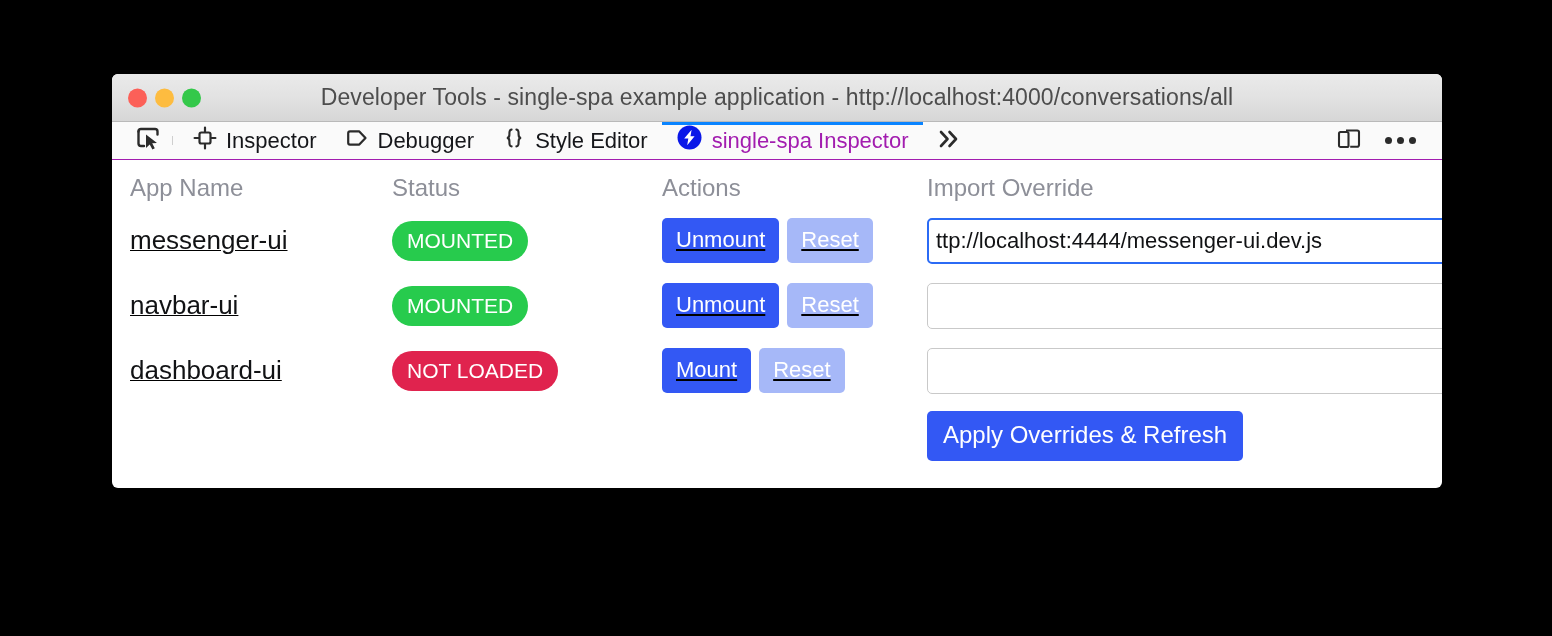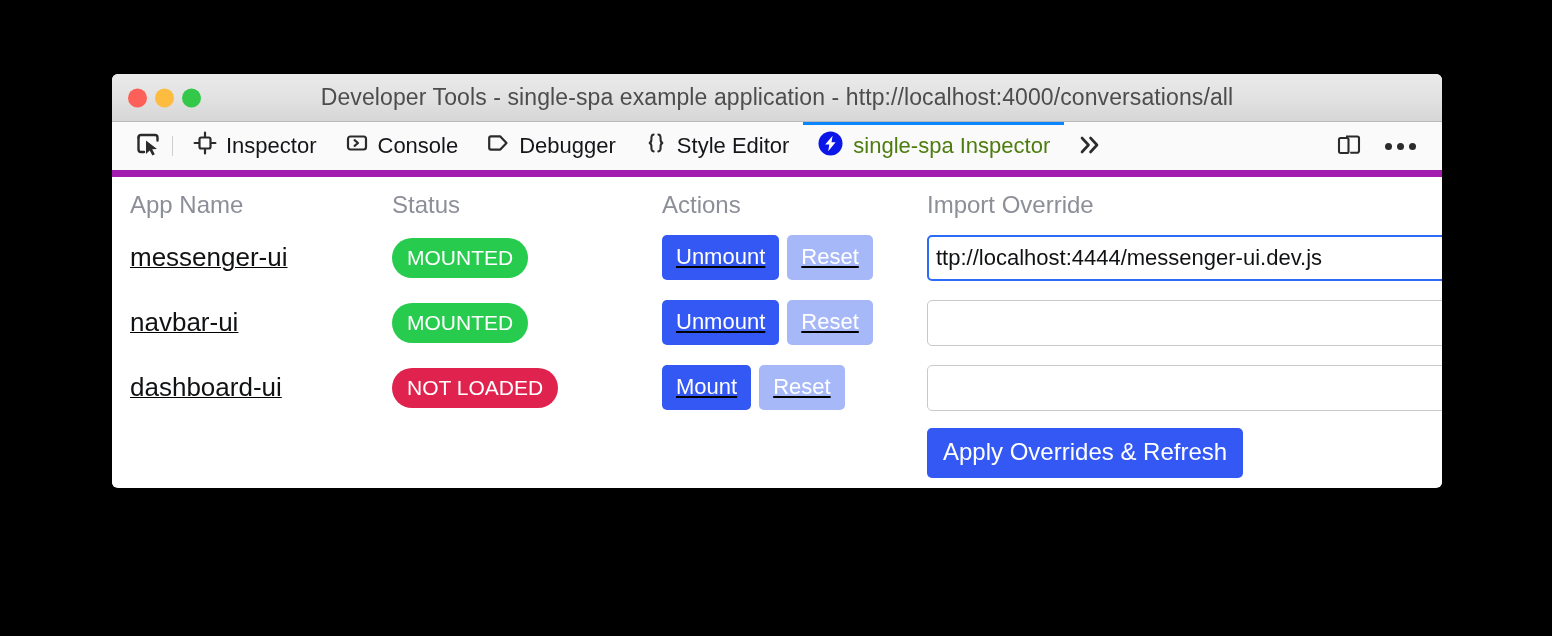--- a/index.html
+++ b/index.html
@@ -67,23 +67,23 @@
     color: #4d4d4d;
     letter-spacing: 0.1px;
     white-space: nowrap;
     padding: 0 120px;
     font-family: "Liberation Sans", sans-serif;
   }
 
   
   .toolbar {
     position: relative;
-    height: 55px;
+    height: 38px;
     background: #fafafa;
-    border-bottom: 7px solid #a21caf;
+    border-bottom: 1px solid #a21caf;
     display: flex;
     align-items: stretch;
     padding-left: 14px;
   }
   .tb-left { display: flex; align-items: stretch; flex: 0 0 auto; }
   .tb-right {
     margin-left: auto;
     display: flex;
     align-items: center;
     gap: 4px;
@@ -116,21 +116,21 @@
     padding: 0 14px;
     position: relative;
     font-size: 22px;
     color: #15161a;
     white-space: nowrap;
     cursor: default;
     background: transparent;
     border: none;
     font-family: "Liberation Sans", sans-serif;
   }
-  .tab.active { color: #4d7c0f; }
+  .tab.active { color: #a21caf; }
   .tab.active::before {
     content: "";
     position: absolute;
     left: 0; right: 0; top: 0;
     height: 3px;
     background: #0a84ff;
   }
   .tab-label { line-height: 1; }
 
   .chev-btn {
@@ -292,29 +292,20 @@
         <button class="tab">
           <span>
             <svg width="24" height="24" viewBox="0 0 24 24">
               <rect x="6.5" y="6.5" width="11" height="11" rx="1.8" fill="none" stroke="#2b2b2b" stroke-width="2.2"></rect>
               <path d="M12 1.6v4M12 18.4v4M1.6 12h4M18.4 12h4" stroke="#2b2b2b" stroke-width="2.2" stroke-linecap="round"></path>
             </svg>
           </span>
           <span class="tab-label">Inspector</span>
         </button>
 
-        <button class="tab">
-          <span>
-            <svg width="24" height="24" viewBox="0 0 24 24">
-              <rect x="3" y="5.5" width="18" height="13" rx="2.4" fill="none" stroke="#2b2b2b" stroke-width="2.2"></rect>
-              <path d="M9.6 9.2l3.4 2.8-3.4 2.8" fill="none" stroke="#2b2b2b" stroke-width="2.2" stroke-linecap="round" stroke-linejoin="round"></path>
-            </svg>
-          </span>
-          <span class="tab-label">Console</span>
-        </button>
 
         <button class="tab">
           <span>
             <svg width="24" height="24" viewBox="0 0 24 24">
               <path d="M3.2 7.2a1.8 1.8 0 0 1 1.8-1.8h9.3l6.2 6.6-6.2 6.6H5a1.8 1.8 0 0 1-1.8-1.8z" fill="none" stroke="#2b2b2b" stroke-width="2.2" stroke-linejoin="round"></path>
             </svg>
           </span>
           <span class="tab-label">Debugger</span>
         </button>
 

